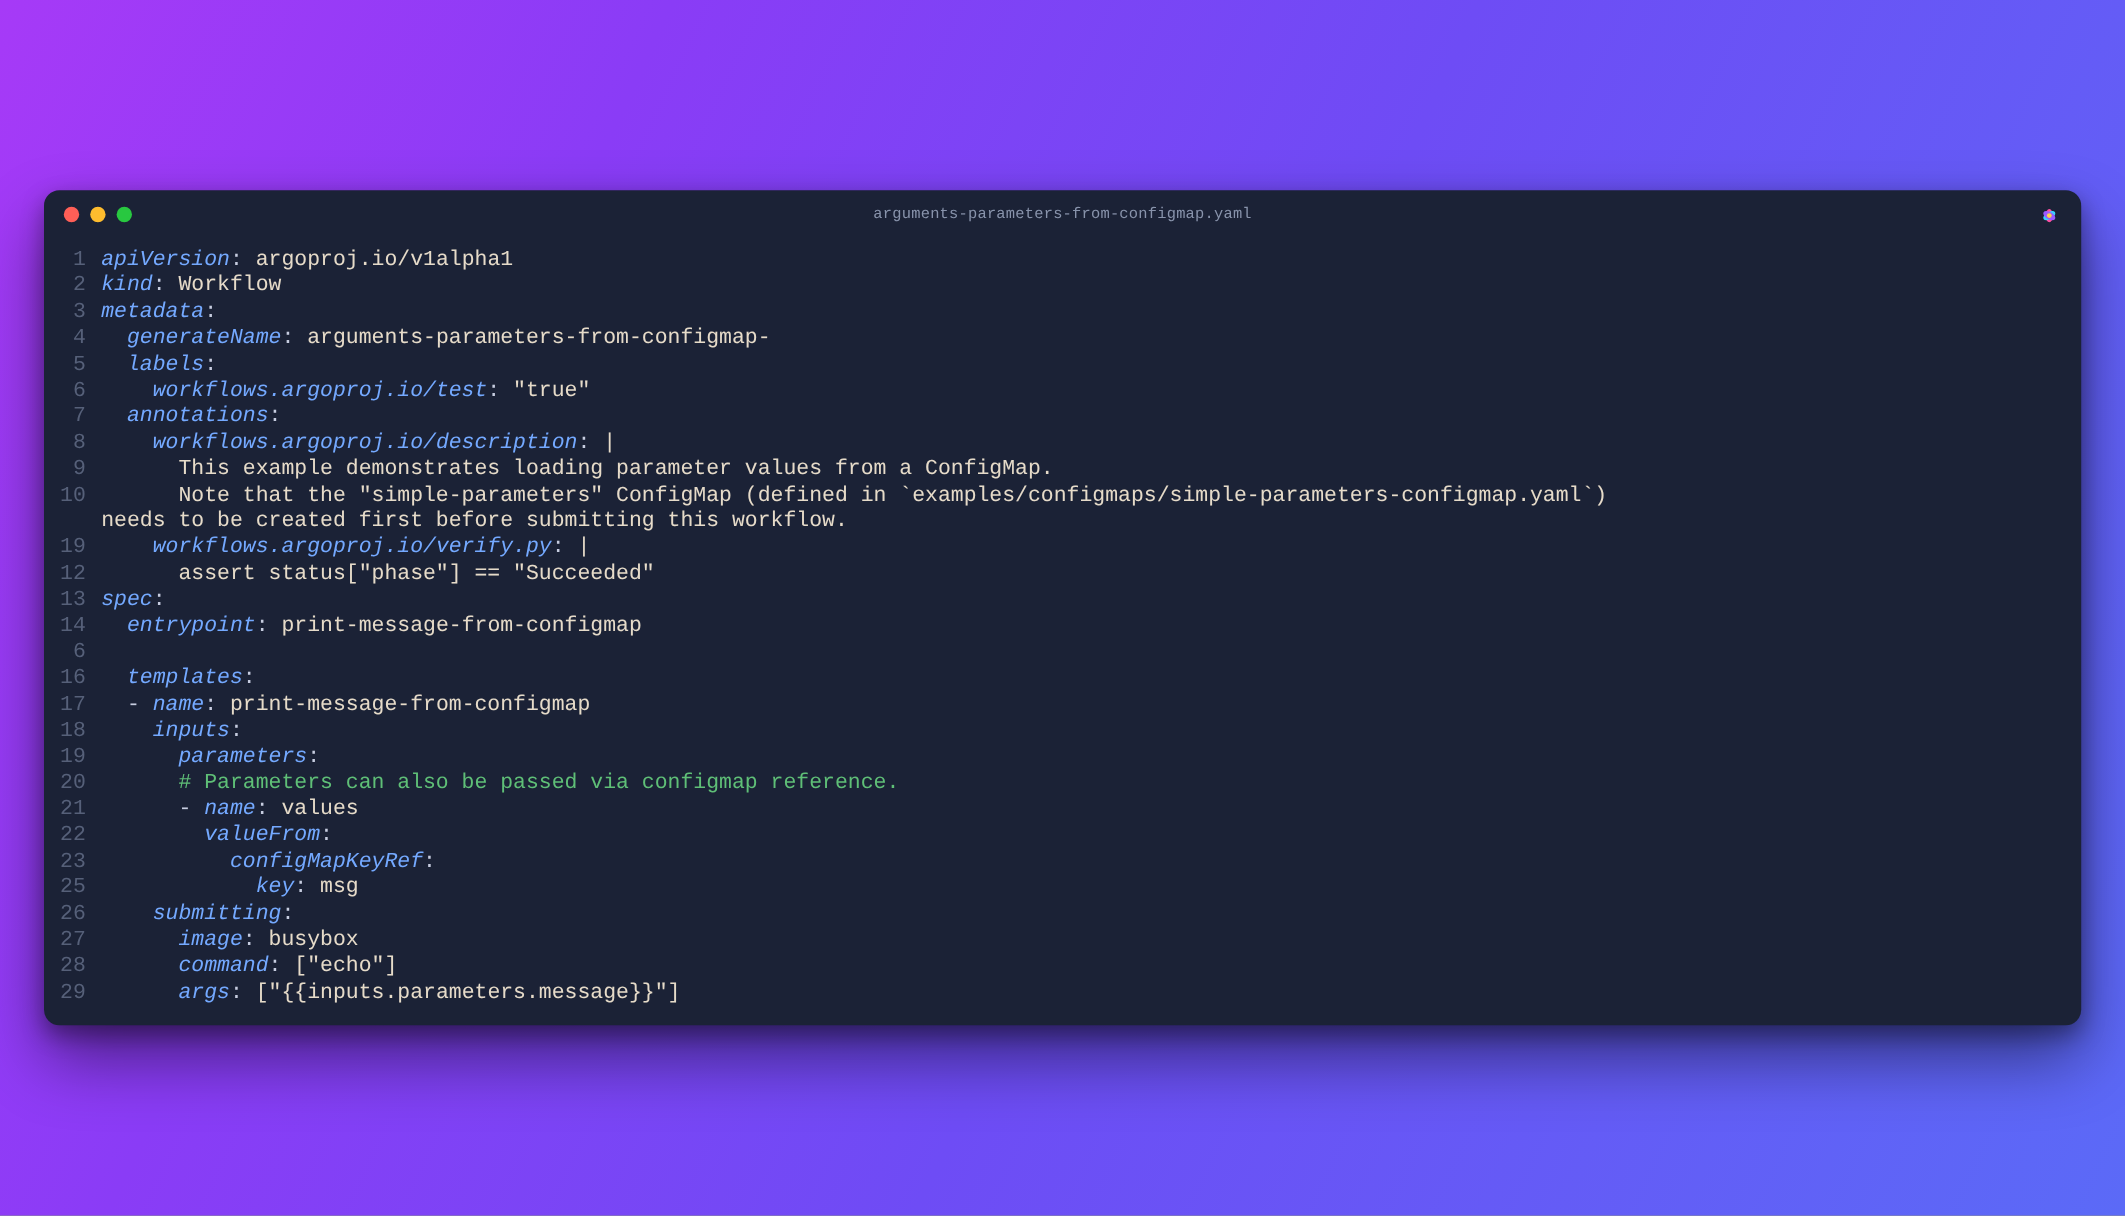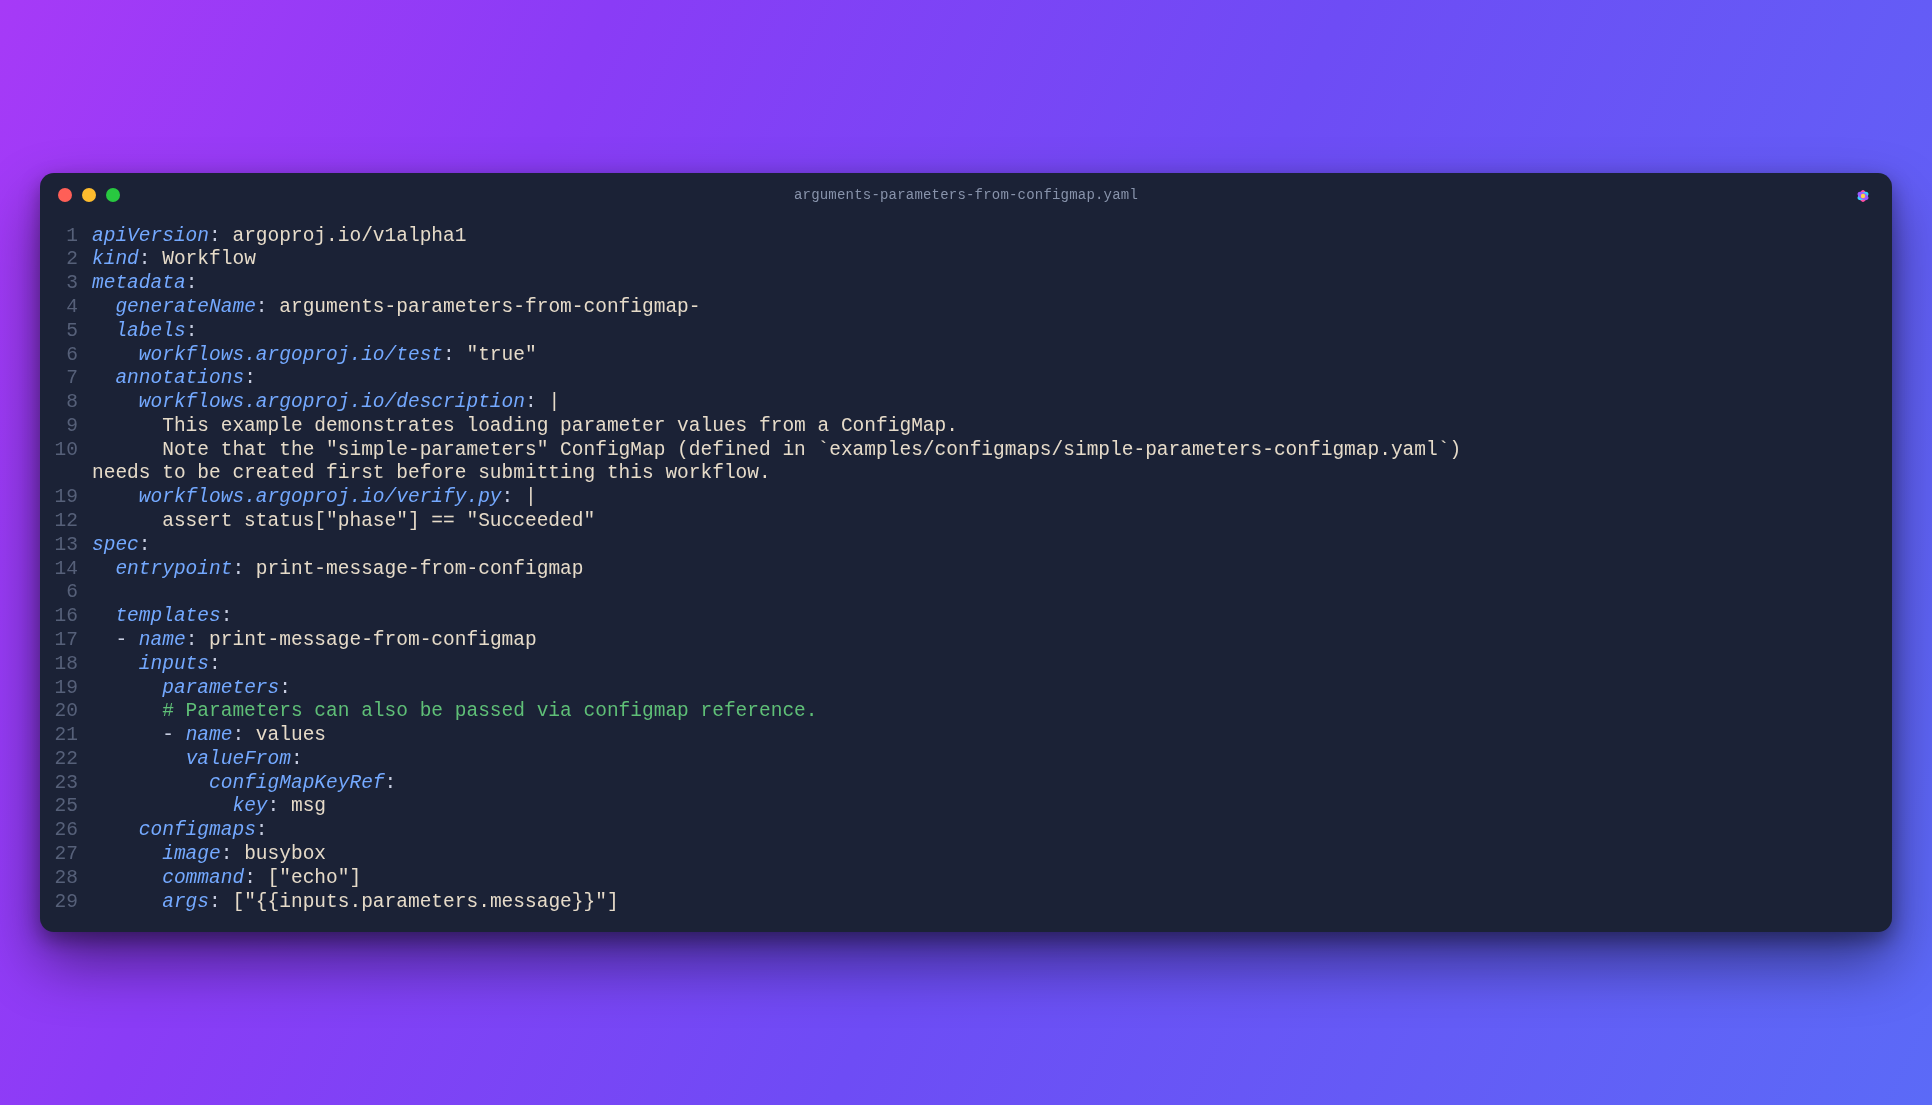--- a/index.html
+++ b/index.html
@@ -130,18 +130,18 @@
       <div class="line"><div class="gutter">6</div><div class="code"><span> </span></div></div>
       <div class="line"><div class="gutter">16</div><div class="code"><span>  </span><span class="k">templates</span><span class="p">:</span></div></div>
       <div class="line"><div class="gutter">17</div><div class="code"><span>  </span><span class="p">- </span><span class="k">name</span><span class="p">:</span><span class="s"> print-message-from-configmap</span></div></div>
       <div class="line"><div class="gutter">18</div><div class="code"><span>    </span><span class="k">inputs</span><span class="p">:</span></div></div>
       <div class="line"><div class="gutter">19</div><div class="code"><span>      </span><span class="k">parameters</span><span class="p">:</span></div></div>
       <div class="line"><div class="gutter">20</div><div class="code"><span class="cm">      # Parameters can also be passed via configmap reference.</span></div></div>
       <div class="line"><div class="gutter">21</div><div class="code"><span>      </span><span class="p">- </span><span class="k">name</span><span class="p">:</span><span class="s"> values</span></div></div>
       <div class="line"><div class="gutter">22</div><div class="code"><span>        </span><span class="k">valueFrom</span><span class="p">:</span></div></div>
       <div class="line"><div class="gutter">23</div><div class="code"><span>          </span><span class="k">configMapKeyRef</span><span class="p">:</span></div></div>
       <div class="line"><div class="gutter">25</div><div class="code"><span>            </span><span class="k">key</span><span class="p">:</span><span class="s"> msg</span></div></div>
-      <div class="line"><div class="gutter">26</div><div class="code"><span>    </span><span class="k">configmaps</span><span class="p">:</span></div></div>
+      <div class="line"><div class="gutter">26</div><div class="code"><span>    </span><span class="k">submitting</span><span class="p">:</span></div></div>
       <div class="line"><div class="gutter">27</div><div class="code"><span>      </span><span class="k">image</span><span class="p">:</span><span class="s"> busybox</span></div></div>
       <div class="line"><div class="gutter">28</div><div class="code"><span>      </span><span class="k">command</span><span class="p">:</span><span class="s"> ["echo"]</span></div></div>
       <div class="line"><div class="gutter">29</div><div class="code"><span>      </span><span class="k">args</span><span class="p">:</span><span class="s"> ["{{inputs.parameters.message}}"]</span></div></div>
     </div>
 </div>
 
 </body></html>

